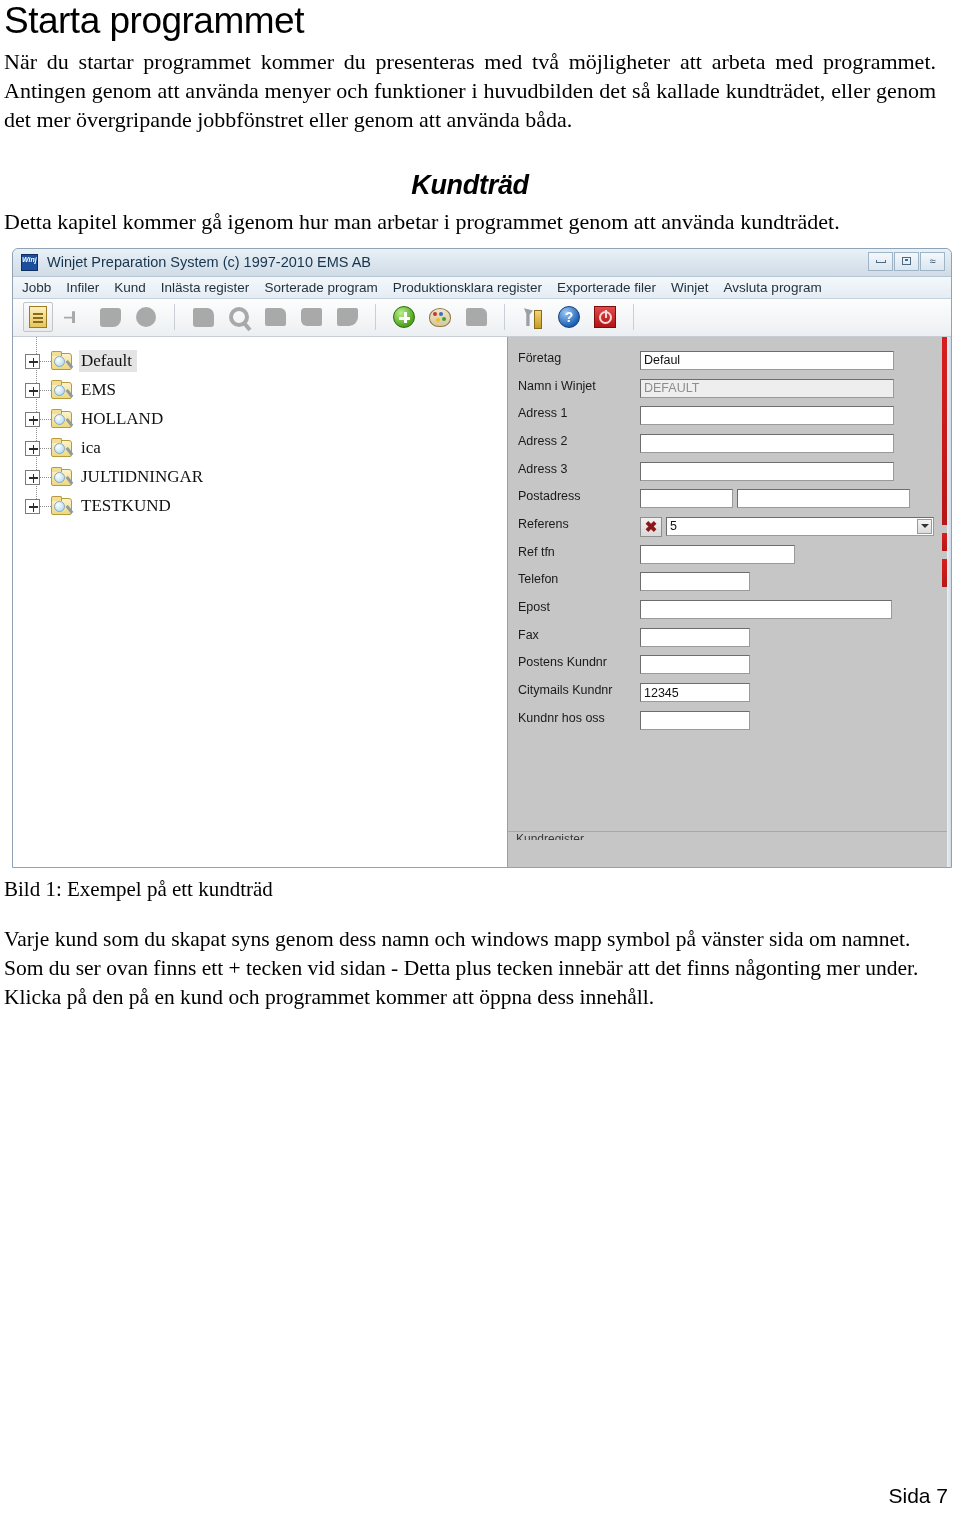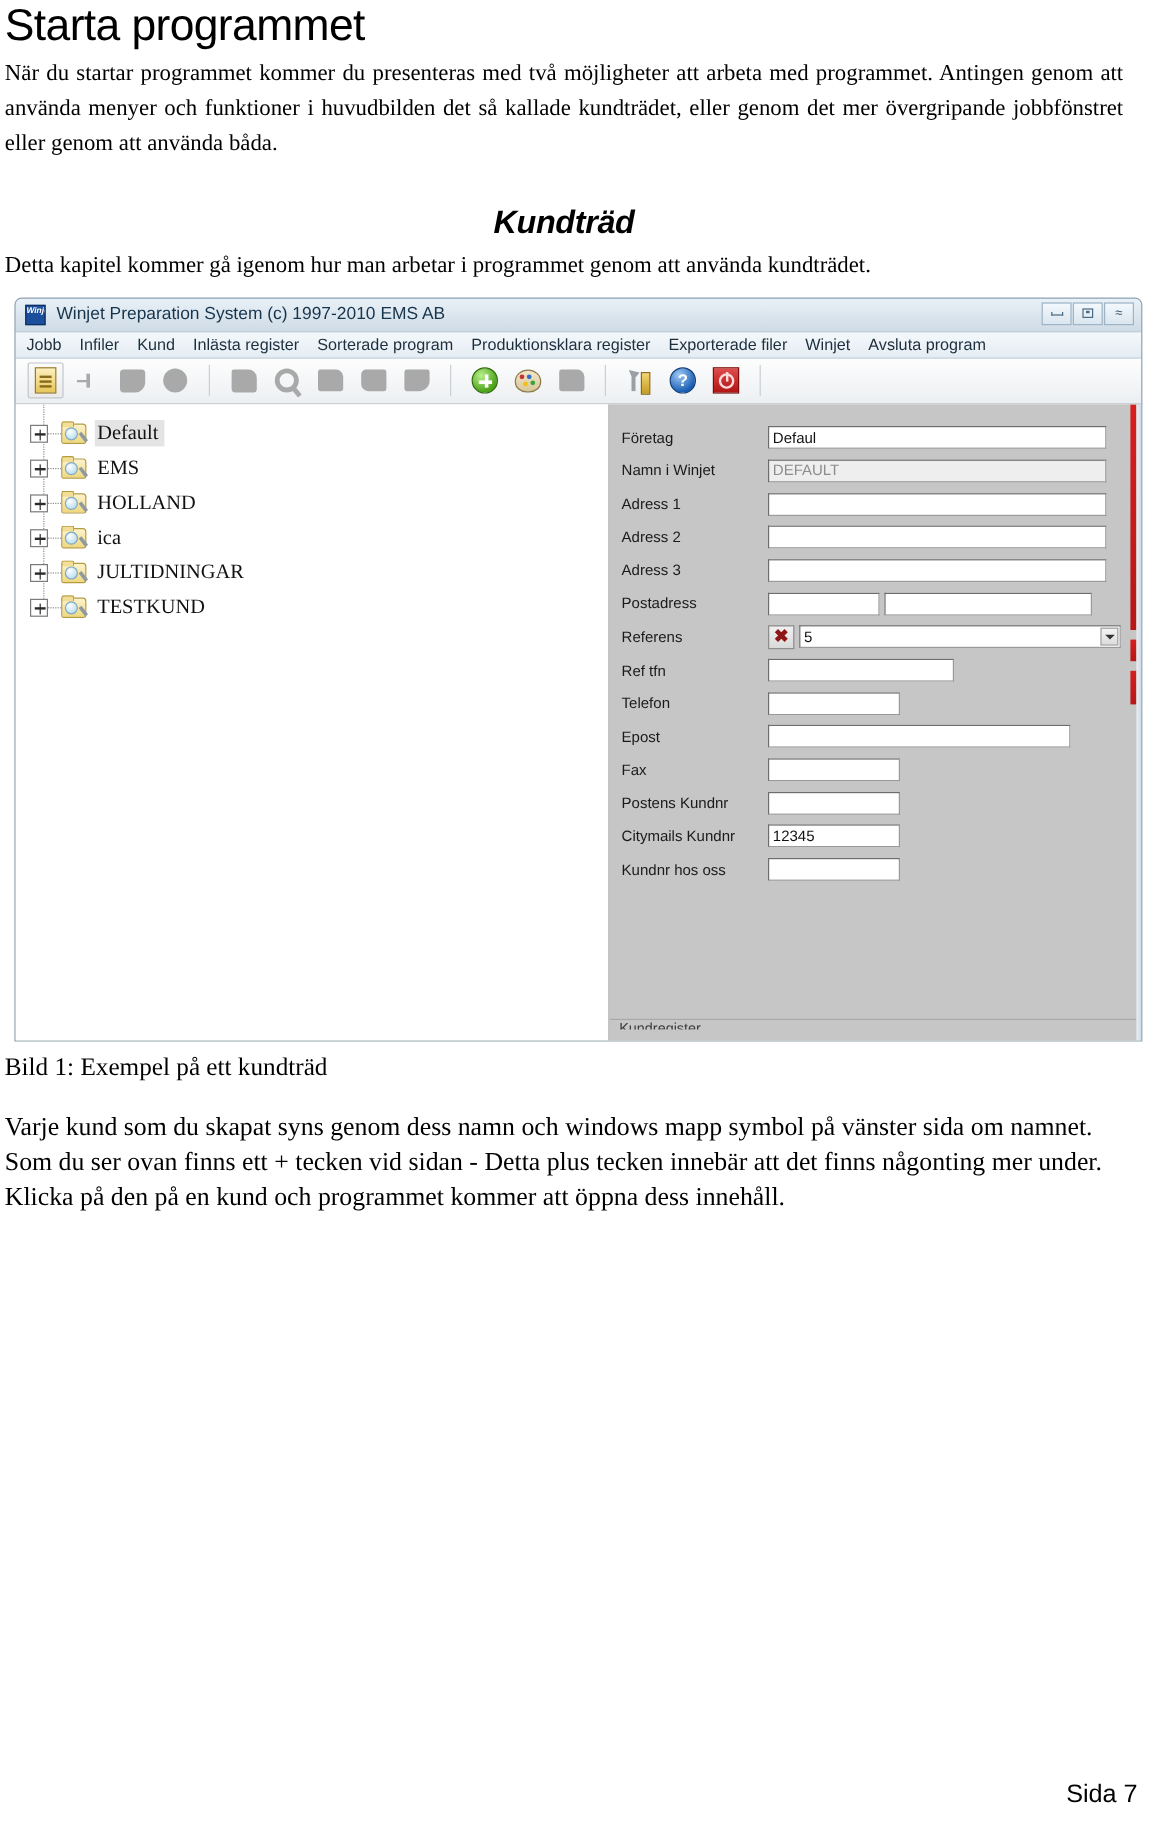--- a/index.html
+++ b/index.html
@@ -21,21 +21,21 @@
     font-size:37px;
     font-weight:400;
     line-height:1.05;
     letter-spacing:-0.5px;
     margin:0 0 6px 0;
     padding-top:2px;
   }
 
   .doc-p {
     font-family:"Liberation Serif", serif;
-    font-size:19px;
+    font-size:22px;
     line-height:29px;
     margin:0;
     text-align:left;
   }
   .doc-p.just { text-align:justify; text-align-last:left; }
 
   .doc-h2 {
     font-family:"Liberation Sans", sans-serif;
     font-style:italic;
     font-weight:bold;
@@ -290,21 +290,20 @@
 
   .formpane {
     flex:1;
     background:#c6c6c6;
     padding:14px 0 0 0;
     position:relative;
     overflow:hidden;
   }
   .frow {
     display:flex;
-    align-items:center;
     height:27.7px;
     padding-left:10px;
   }
   .flabel {
     width:122px;
     font-family:"Liberation Sans", sans-serif;
     font-size:12.5px;
     color:#1a1a1a;
     flex:0 0 auto;
     white-space:nowrap;
@@ -318,21 +317,21 @@
     font-family:"Liberation Sans", sans-serif;
     font-size:12.5px;
     color:#111;
     padding:0 3px;
     display:flex;
     align-items:center;
     overflow:hidden;
     white-space:nowrap;
   }
   .finput.readonly { background:#eeeeee; color:#8d8d8d; }
-  .w-long  { width:282px; }
+  .w-long  { width:254px; }
   .w-email { width:252px; }
   .w-med   { width:155px; }
   .w-short { width:110px; }
   .w-zip1  { width:93px; }
   .w-zip2  { width:173px; margin-left:4px; }
 
   .xbtn {
     width:22px;height:20px;
     background:linear-gradient(#f1f1f1,#d9d9d9);
     border:1px solid #8e8e8e;
@@ -362,21 +361,21 @@
   }
   .combo .arrow i{
     display:block;width:0;height:0;
     border-left:4px solid transparent;border-right:4px solid transparent;
     border-top:4px solid #333;
   }
 
   .statusstrip{
     position:absolute;
     left:0; right:0; bottom:0;
-    height:18px;
+    height:36px;
     background:#c6c6c6;
     border-top:1px solid #a8a8a8;
     overflow:hidden;
   }
   .statusstrip .cut{
     font-family:"Liberation Sans",sans-serif;
     font-size:12px;color:#3a3a3a;
     margin-left:8px;
     display:block;
     height:8px;

